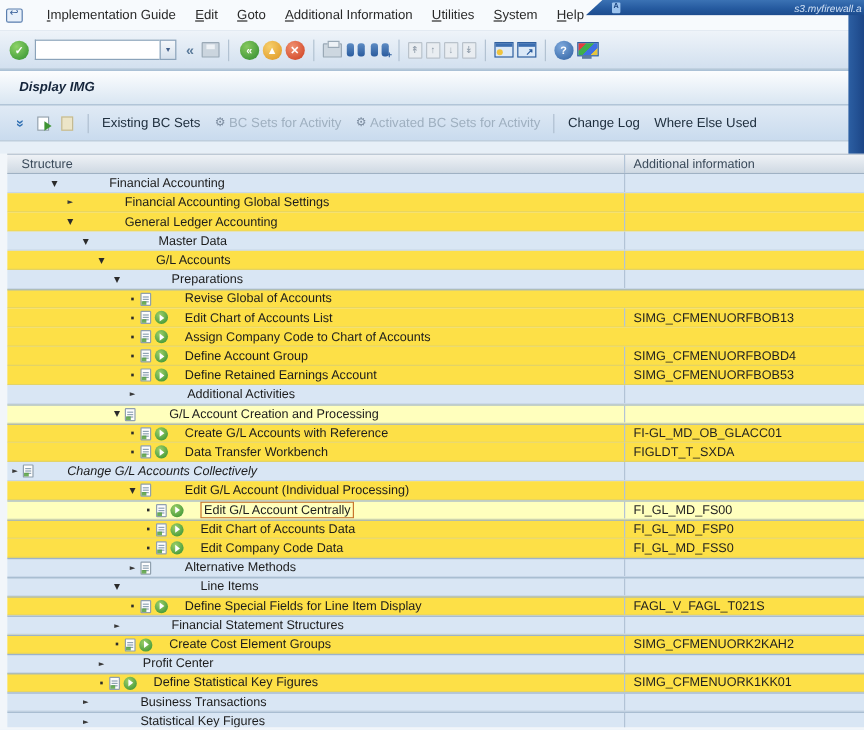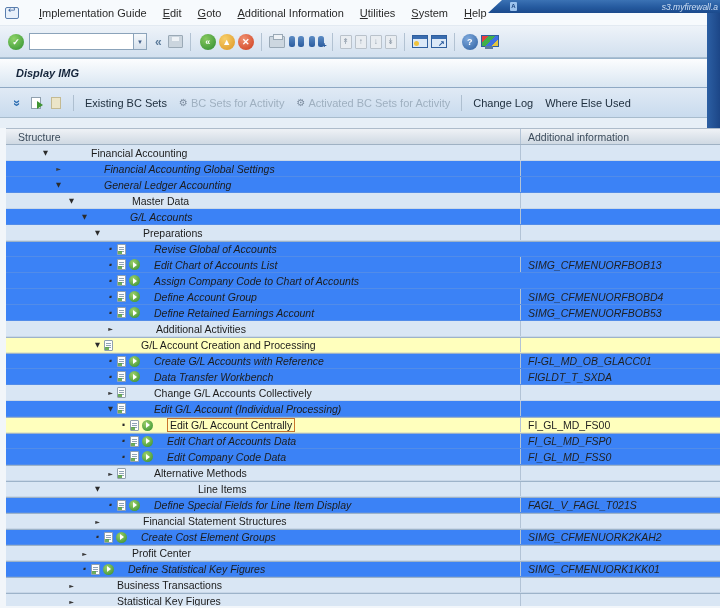--- a/index.html
+++ b/index.html
@@ -85,21 +85,21 @@
 
   
   .treewrap { margin-left:6px; background:#fff; }
   .treeheader { height:17px; display:flex; background:linear-gradient(180deg,#eff2f6,#cfd9e3);
     border-top:1px solid #aebccb; border-bottom:1px solid #9fb1c3; font-size:10.5px; color:#3a4a5a; }
   .th-structure { width:514px; padding-left:12px; display:flex; align-items:center; }
   .th-info { flex:1; padding-left:7px; border-left:1px solid #b2c3d6; display:flex; align-items:center; }
   .rows { height:461px; overflow:hidden; background:#eef4fa; }
   .trow { height:16px; display:flex; font-size:10.5px; border-bottom:1px solid rgba(150,170,195,.25); }
   .trow.tone-a { background:#d9e6f4; }
-  .trow.tone-b { background:#3b82f6;font-style:italic; }
+  .trow.tone-b { background:#fde047; }
   .trow.tone-yellow { background:#ffffbd; }
   .trow.rule { border-top:1px solid #9db3c9; }
   .cell-structure { width:514px; display:flex; align-items:center; overflow:hidden; }
   .cell-info { flex:1; border-left:1px solid #b2c3d6; padding-left:7px; display:flex; align-items:center;
     color:#1f1f1f; white-space:nowrap; overflow:hidden; }
   .mk { width:13px; flex:none; text-align:center; font-family:"DejaVu Sans", sans-serif; color:#2b2b2b; }
   .mk-expanded { font-size:6.5px; }
   .mk-collapsed { font-size:6px; color:#3a3a3a; }
   .mk-leaf { font-size:12px; font-weight:bold; }
   .icon-doc { position:relative; width:9px; height:11px; background:#fdfdfd; border:1px solid #90a0ae;
@@ -321,21 +321,21 @@
       <div class="trow tone-b">
         <div class="cell-structure" style="padding-left: 98px;">
           <span class="mk mk-leaf">·</span>
           <span class="icon-doc"></span>
           <span class="icon-exec"></span>
           <span class="tlabel" style="margin-left: 11px;">Data Transfer Workbench</span>
         </div>
         <div class="cell-info">FIGLDT_T_SXDA</div>
       </div>
       <div class="trow tone-a">
-        <div class="cell-structure" style="padding-left: 98px;">
+        <div class="cell-structure" style=" font-style: italic;">
           <span class="mk mk-collapsed">►</span>
           <span class="icon-doc"></span>
           <span class="tlabel" style="margin-left: 26px;">Change G/L Accounts Collectively</span>
         </div>
         <div class="cell-info"></div>
       </div>
       <div class="trow tone-b">
         <div class="cell-structure" style="padding-left: 98px;">
           <span class="mk mk-expanded">▼</span>
           <span class="icon-doc"></span>
@@ -374,21 +374,21 @@
         <div class="cell-structure" style="padding-left: 98px;">
           <span class="mk mk-collapsed">►</span>
           <span class="icon-doc"></span>
           <span class="tlabel" style="margin-left: 26px;">Alternative Methods</span>
         </div>
         <div class="cell-info"></div>
       </div>
       <div class="trow tone-a rule">
         <div class="cell-structure" style="padding-left: 85px;">
           <span class="mk mk-expanded">▼</span>
-          <span class="tlabel" style="margin-left: 50px; padding-left: 44px;">Line Items</span>
+          <span class="tlabel" style="margin-left: 19px; padding-left: 44px;">Line Items</span>
         </div>
         <div class="cell-info"></div>
       </div>
       <div class="trow tone-b rule">
         <div class="cell-structure" style="padding-left: 98px;">
           <span class="mk mk-leaf">·</span>
           <span class="icon-doc"></span>
           <span class="icon-exec"></span>
           <span class="tlabel" style="margin-left: 11px;">Define Special Fields for Line Item Display</span>
         </div>
@@ -406,21 +406,21 @@
           <span class="mk mk-leaf">·</span>
           <span class="icon-doc"></span>
           <span class="icon-exec"></span>
           <span class="tlabel" style="margin-left: 11px;">Create Cost Element Groups</span>
         </div>
         <div class="cell-info">SIMG_CFMENUORK2KAH2</div>
       </div>
       <div class="trow tone-a rule">
         <div class="cell-structure" style="padding-left: 72px;">
           <span class="mk mk-collapsed">►</span>
-          <span class="tlabel" style="margin-left: 41px;">Profit Center</span>
+          <span class="tlabel" style="margin-left: 28px;">Profit Center</span>
         </div>
         <div class="cell-info"></div>
       </div>
       <div class="trow tone-b rule">
         <div class="cell-structure" style="padding-left: 72px;">
           <span class="mk mk-leaf">·</span>
           <span class="icon-doc"></span>
           <span class="icon-exec"></span>
           <span class="tlabel" style="margin-left: 11px; text-align: right;">Define Statistical Key Figures</span>
         </div>

